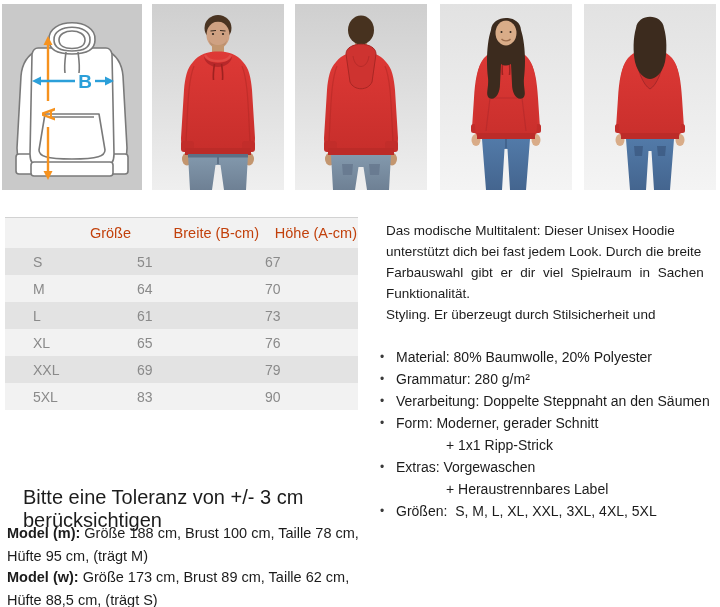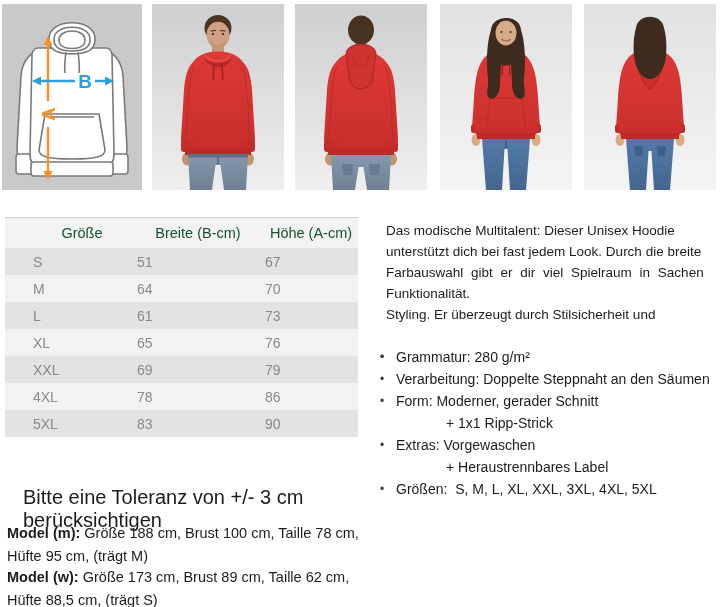--- a/index.html
+++ b/index.html
@@ -5,21 +5,21 @@
   html,body{margin:0;padding:0;background:#fff;}
   .page{position:relative;width:720px;height:607px;background:#fff;overflow:hidden;
         font-family:"Liberation Sans",sans-serif;color:#1c1c1c;}
   figure.tile{position:absolute;top:4px;height:186px;margin:0;padding:0;}
   .t1{left:2px;width:140px}.t2{left:152px;width:132px}.t3{left:295px;width:132px}
   .t4{left:440px;width:132px}.t5{left:584px;width:132px}
   figure.tile svg{display:block;width:100%;height:100%;}
 
   table.size-table{position:absolute;left:5px;top:217px;width:353px;border-collapse:collapse;
         table-layout:fixed;font-size:14px;color:#8a8a8a;border-top:1px solid #d2d2d2;}
-  table.size-table th{font-weight:normal;text-align:center;height:28px;background:#f2f2f2;color:#14532d;font-size:14.5px;}
+  table.size-table th{font-weight:normal;text-align:right;height:28px;background:#f2f2f2;color:#c2410c;font-size:14.5px;}
   table.size-table td{height:25px;}
   table.size-table th:first-child,table.size-table td:first-child{padding-left:28px;}
   table.size-table th:not(:first-child),table.size-table td:not(:first-child){padding-left:5px;}
   table.size-table tbody tr:nth-child(odd){background:#e3e3e3;}
   table.size-table tbody tr:nth-child(even){background:#f2f2f2;}
 
   .desc{position:absolute;left:386px;top:220px;width:338px;}
   .pline{font-size:13.5px;line-height:21px;white-space:nowrap;}
   .pline.spread{word-spacing:4px;}
   ul.features{list-style:none;margin:0;padding:0;position:absolute;left:374px;top:346px;width:340px;}
@@ -269,43 +269,38 @@
           <td>XL</td>
           <td>65</td>
           <td>76</td>
         </tr>
         <tr>
           <td>XXL</td>
           <td>69</td>
           <td>79</td>
         </tr>
         <tr>
-          <td>4XL</td>
-          <td>78</td>
-          <td>86</td>
-        </tr>
-        <tr>
           <td>5XL</td>
           <td>83</td>
           <td>90</td>
         </tr>
       </tbody>
   </table>
 
   <div class="desc">
     <div id="desc-para">
         <div class="pline">Das modische Multitalent: Dieser Unisex Hoodie</div>
         <div class="pline">unterstützt dich bei fast jedem Look. Durch die breite</div>
         <div class="pline spread">Farbauswahl gibt er dir viel Spielraum in Sachen</div>
         <div class="pline">Funktionalität.</div>
         <div class="pline">Styling. Er überzeugt durch Stilsicherheit und</div>
       </div>
   </div>
   <ul class="features" id="features">
-      <li><span class="bullet">•</span></li>
+      <li><span class="bullet">•</span><span class="ftext">Material: 80% Baumwolle, 20% Polyester</span></li>
       <li><span class="bullet">•</span><span class="ftext">Grammatur: 280 g/m²</span></li>
       <li><span class="bullet">•</span><span class="ftext">Verarbeitung: Doppelte Steppnaht an den Säumen</span></li>
       <li><span class="bullet">•</span><span class="ftext">Form: Moderner, gerader Schnitt</span><div class="fcont">+ 1x1 Ripp-Strick</div></li>
       <li><span class="bullet">•</span><span class="ftext">Extras: Vorgewaschen</span><div class="fcont">+ Heraustrennbares Label</div></li>
       <li><span class="bullet">•</span><span class="ftext">Größen:  S, M, L, XL, XXL, 3XL, 4XL, 5XL</span></li>
     </ul>
 
   <div class="notes">
     <p class="tol">Bitte eine Toleranz von +/- 3 cm berücksichtigen</p>
     <p class="model m"><b>Model (m):</b><span> Größe 188 cm, Brust 100 cm, Taille 78 cm, Hüfte 95 cm, (trägt M)</span></p>

